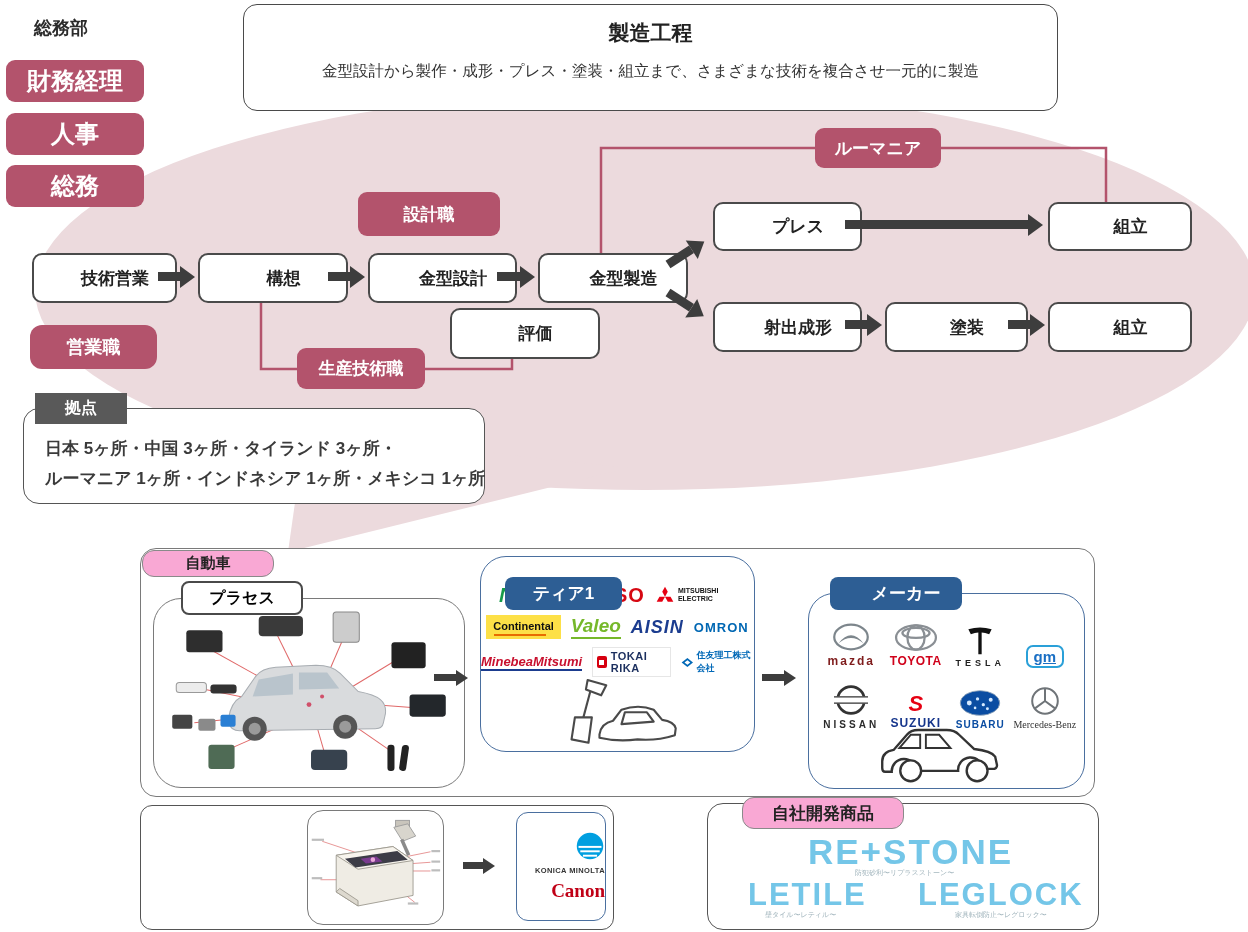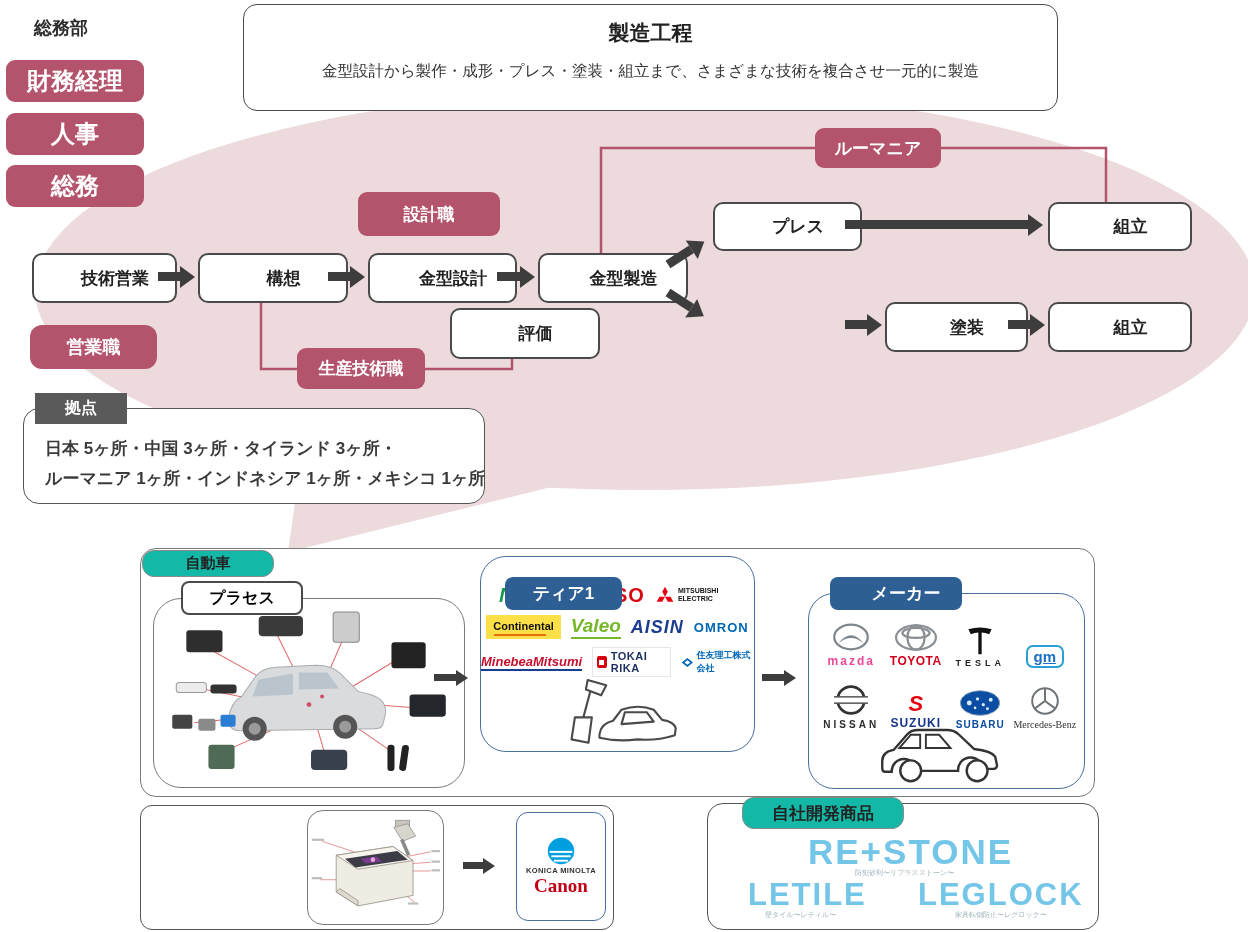--- a/index.html
+++ b/index.html
@@ -10,21 +10,21 @@
   
   .node{position:absolute;background:#fff;border:2px solid #4a4a4a;border-radius:10px;
         display:flex;align-items:center;justify-content:center;
         font-weight:bold;font-size:17px;color:#222;z-index:4;padding-left:21px;}
   .badge-pink{position:absolute;background:#b3536c;color:#fff;border-radius:9px;
         display:flex;align-items:center;justify-content:center;
         font-weight:bold;font-size:17px;z-index:5;}
   .badge-dark{position:absolute;background:#595959;color:#fff;
         display:flex;align-items:center;justify-content:center;
         font-weight:bold;font-size:16px;z-index:6;}
-  .badge-tan{position:absolute;background:#14b8a6;color:#222;border:1.5px solid #8a8a8a;border-radius:12px;
+  .badge-tan{position:absolute;background:#f9a8d4;color:#222;border:1.5px solid #8a8a8a;border-radius:12px;
         display:flex;align-items:center;justify-content:center;
         font-weight:bold;font-size:15px;z-index:7;}
   .badge-blue{position:absolute;background:#2d5e94;color:#fff;border-radius:8px;
         display:flex;align-items:center;justify-content:center;
         font-weight:bold;font-size:17px;z-index:7;}
   .label-box{position:absolute;background:#fff;border:2px solid #4a4a4a;border-radius:8px;
         display:flex;align-items:center;justify-content:center;font-weight:bold;z-index:7;}
 
   
   .arr{position:absolute;height:9px;background:#3d3d3d;z-index:4;}
@@ -69,21 +69,21 @@
   .lg-minebea{color:#c8102e;font-weight:bold;font-style:italic;font-size:13px;border-bottom:2px solid #1b3c8f;}
   .lg-tokai{display:flex;align-items:center;gap:4px;background:#fff;padding:2px 4px;border:1px solid #e6e6e6;}
   .lg-tokai .sq{width:12px;height:12px;background:#d6000f;border-radius:2px;display:flex;align-items:center;justify-content:center;}
   .lg-tokai .sq i{width:5px;height:5px;background:#fff;display:block;}
   .lg-tokai .tname{color:#1b2f5e;font-weight:bold;font-size:11px;letter-spacing:.5px;}
   .lg-sumitomo{display:flex;align-items:center;gap:3px;color:#0068b7;font-weight:bold;font-size:9px;}
 
   .mk-grid{position:absolute;left:10px;top:18px;width:258px;display:grid;grid-template-columns:repeat(4,1fr);
         row-gap:6px;z-index:5;}
   .mk-cell{display:flex;flex-direction:column;align-items:center;justify-content:flex-end;height:56px;gap:2px;}
-  .mk-mazda{color:#ec4899;font-weight:bold;letter-spacing:2px;font-size:12px;}
+  .mk-mazda{color:#7f1d1d;font-weight:bold;letter-spacing:2px;font-size:12px;}
   .mk-toyota{color:#d0021b;font-weight:bold;font-size:12px;letter-spacing:.5px;}
   .mk-tesla{color:#222;font-size:9px;letter-spacing:4px;font-weight:bold;}
   .mk-gmbox{border:2.5px solid #2aa0d8;border-radius:7px;padding:1px 6px;color:#1a6fc4;
         font-weight:bold;font-size:15px;text-decoration:underline;}
   .mk-nissan{color:#2b2b2b;font-size:10px;letter-spacing:3px;font-weight:bold;}
   .mk-suzuki{color:#16368c;font-weight:bold;font-size:12px;letter-spacing:1px;}
   .mk-suzS{color:#e60012;font-weight:bold;font-style:italic;font-size:22px;line-height:20px;}
   .mk-subaru{color:#0b4da2;font-weight:bold;font-size:10px;letter-spacing:1px;}
   .mk-benz{font-family:"Liberation Serif","DejaVu Serif",serif;font-size:10px;color:#333;}
 
@@ -118,20 +118,21 @@
     <div class="proc-title">製造工程</div>
     <div class="proc-sub">金型設計から製作・成形・プレス・塗装・組立まで、さまざまな技術を複合させ一元的に製造</div>
   </div>
 
   <div class="node" style="left:32px;top:253px;width:120px;height:46px;">技術営業</div>
   <div class="node" style="left:198px;top:253px;width:125px;height:46px;">構想</div>
   <div class="node" style="left:368px;top:253px;width:124px;height:46px;">金型設計</div>
   <div class="node" style="left:538px;top:253px;width:125px;height:46px;">金型製造</div>
   <div class="node" style="left:713px;top:202px;width:124px;height:45px;">プレス</div>
   <div class="node" style="left:1048px;top:202px;width:119px;height:45px;">組立</div>
+  <div class="node" style="left:713px;top:302px;width:124px;height:46px;">射出成形</div>
   <div class="node" style="left:885px;top:302px;width:118px;height:46px;">塗装</div>
   <div class="node" style="left:1048px;top:302px;width:119px;height:46px;">組立</div>
   <div class="node" style="left:450px;top:308px;width:125px;height:47px;">評価</div>
 
   <div class="badge-pink" style="left:358px;top:192px;width:142px;height:44px;">設計職</div>
   <div class="badge-pink" style="left:815px;top:128px;width:126px;height:40px;">ルーマニア</div>
   <div class="badge-pink" style="left:30px;top:325px;width:127px;height:44px;border-radius:12px;font-size:18px;">営業職</div>
   <div class="badge-pink" style="left:297px;top:348px;width:128px;height:41px;">生産技術職</div>
 
   <div class="arr" style="left:158px;top:272px;width:22px;"></div>
@@ -347,21 +348,21 @@
       <path d="M30,42 L95,32 L118,48 L55,58 Z" fill="#f7f4ed" stroke="#9a968c"></path>
       <path d="M40,46 L100,37 L112,47 L52,56 Z" fill="#3c3c46"></path>
       <path d="M58,46 l18,-2.5 l7,5.5 l-19,2.5 z" fill="#7a3b8f"></path>
       <circle cx="72" cy="47" r="2.6" fill="#e9a6d8"></circle>
       <path d="M34,80 L55,94 L55,100 L30,84 Z" fill="#ddd9cf" stroke="#9a968c"></path>
     </svg>
   </div>
 
   <div class="arr-sm" style="left:463px;top:862px;width:20px;"></div>
 
-  <div class="round-panel" style="left:516px;top:812px;width:88px;height:107px;border-radius:12px;border-color:#4a6f9f;z-index:5;display:flex;flex-direction:column;align-items:center;justify-content:center;">
+  <div class="round-panel" style="left:516px;top:812px;width:88px;height:107px;border-radius:12px;border-color:#4a6f9f;z-index:5;display:flex;flex-direction:column;align-items:flex-end;justify-content:center;gap:5px;">
     <svg width="30" height="30" viewBox="0 0 34 34">
       <circle cx="17" cy="17" r="15" fill="#009fe0"></circle>
       <g stroke="#fff" stroke-width="2.2">
         <line x1="4" y1="18" x2="30" y2="18"></line>
           <line x1="6" y1="23" x2="28" y2="23"></line>
           <line x1="9" y1="28" x2="25" y2="28"></line>
       </g>
     </svg>
     <span class="kon-name">KONICA MINOLTA</span>
     <span class="canon">Canon</span>

